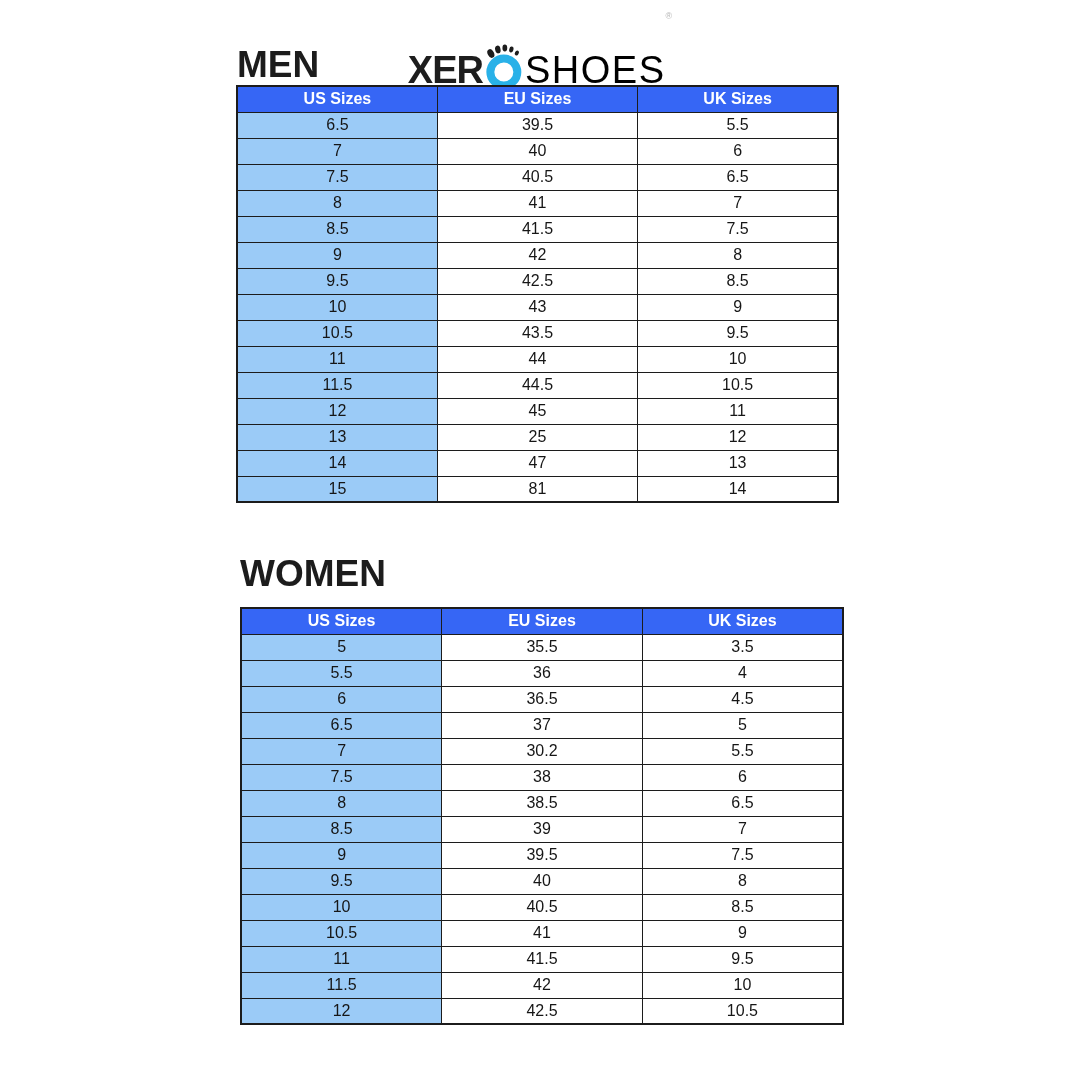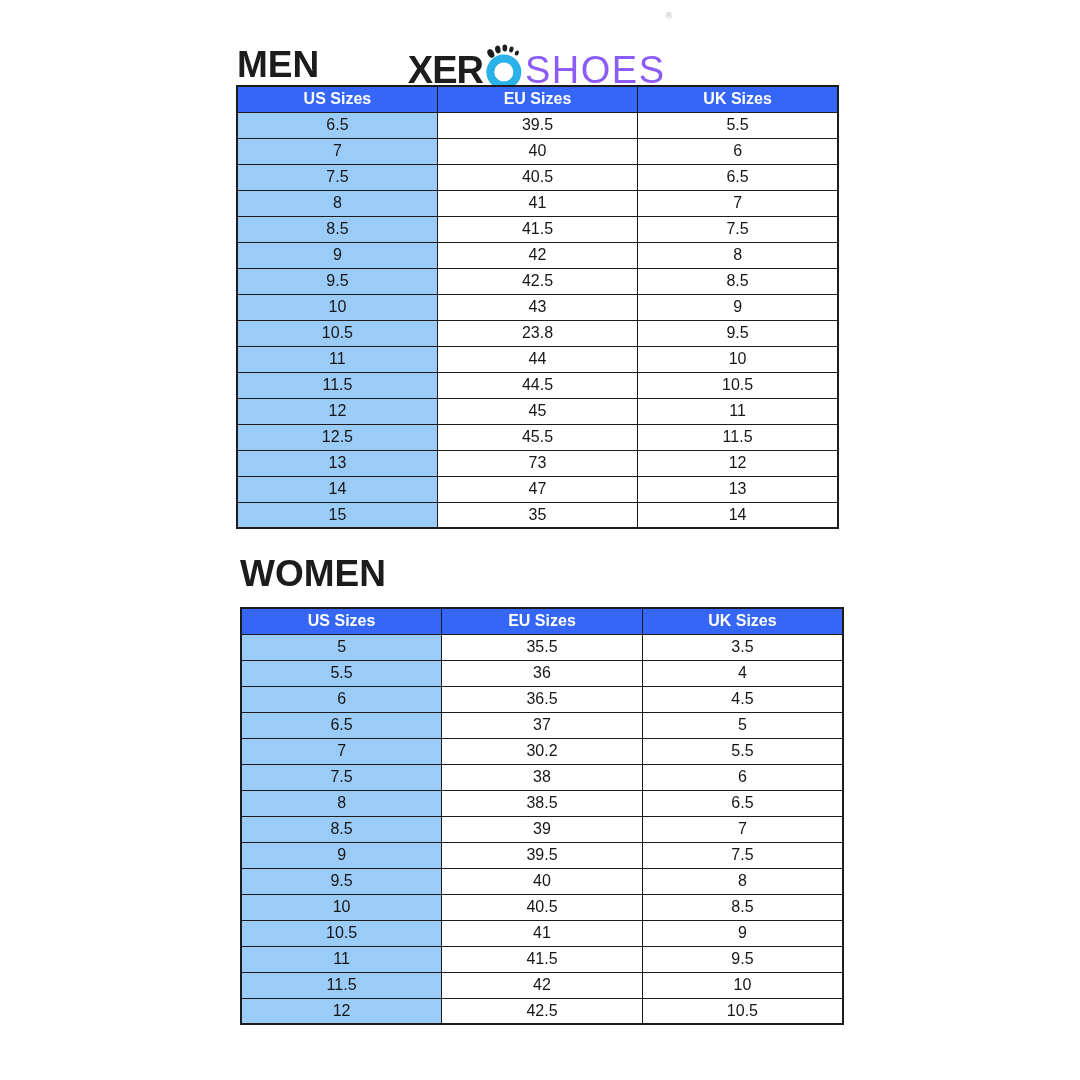--- a/index.html
+++ b/index.html
@@ -33,21 +33,21 @@
   }
   .logo-foot-o {
     display: inline-block;
     width: 40px;
     height: 46px;
     margin: 0 1px -1px 1px;
   }
   .logo-shoes {
     font-size: 38px;
     font-weight: 400;
-    color: #8b5cf6;
+    color: #000000;
     letter-spacing: 1.5px;
     margin-top: 41px;
   }
   .logo-reg {
     font-size: 9px;
     color: #b5b5b5;
     align-self: flex-start;
     margin-top: 2px;
   }
   .tagline {
@@ -172,56 +172,51 @@
         <td>42.5</td>
         <td>8.5</td>
       </tr>
       <tr>
         <td>10</td>
         <td>43</td>
         <td>9</td>
       </tr>
       <tr>
         <td>10.5</td>
-        <td>23.8</td>
+        <td>43.5</td>
         <td>9.5</td>
       </tr>
       <tr>
         <td>11</td>
         <td>44</td>
         <td>10</td>
       </tr>
       <tr>
         <td>11.5</td>
         <td>44.5</td>
         <td>10.5</td>
       </tr>
       <tr>
         <td>12</td>
         <td>45</td>
         <td>11</td>
       </tr>
       <tr>
-        <td>12.5</td>
-        <td>45.5</td>
-        <td>11.5</td>
-      </tr>
-      <tr>
         <td>13</td>
-        <td>73</td>
+        <td>25</td>
         <td>12</td>
       </tr>
       <tr>
         <td>14</td>
         <td>47</td>
         <td>13</td>
       </tr>
       <tr>
         <td>15</td>
-        <td>35</td>
+        <td>81</td>
         <td>14</td>
       </tr>
     </tbody>
   </table>
 
 <h2 id="women-title" class="section-title">WOMEN</h2>
 <table id="women-table" class="size-table">
     <thead>
       <tr>
         <th>US Sizes</th>

